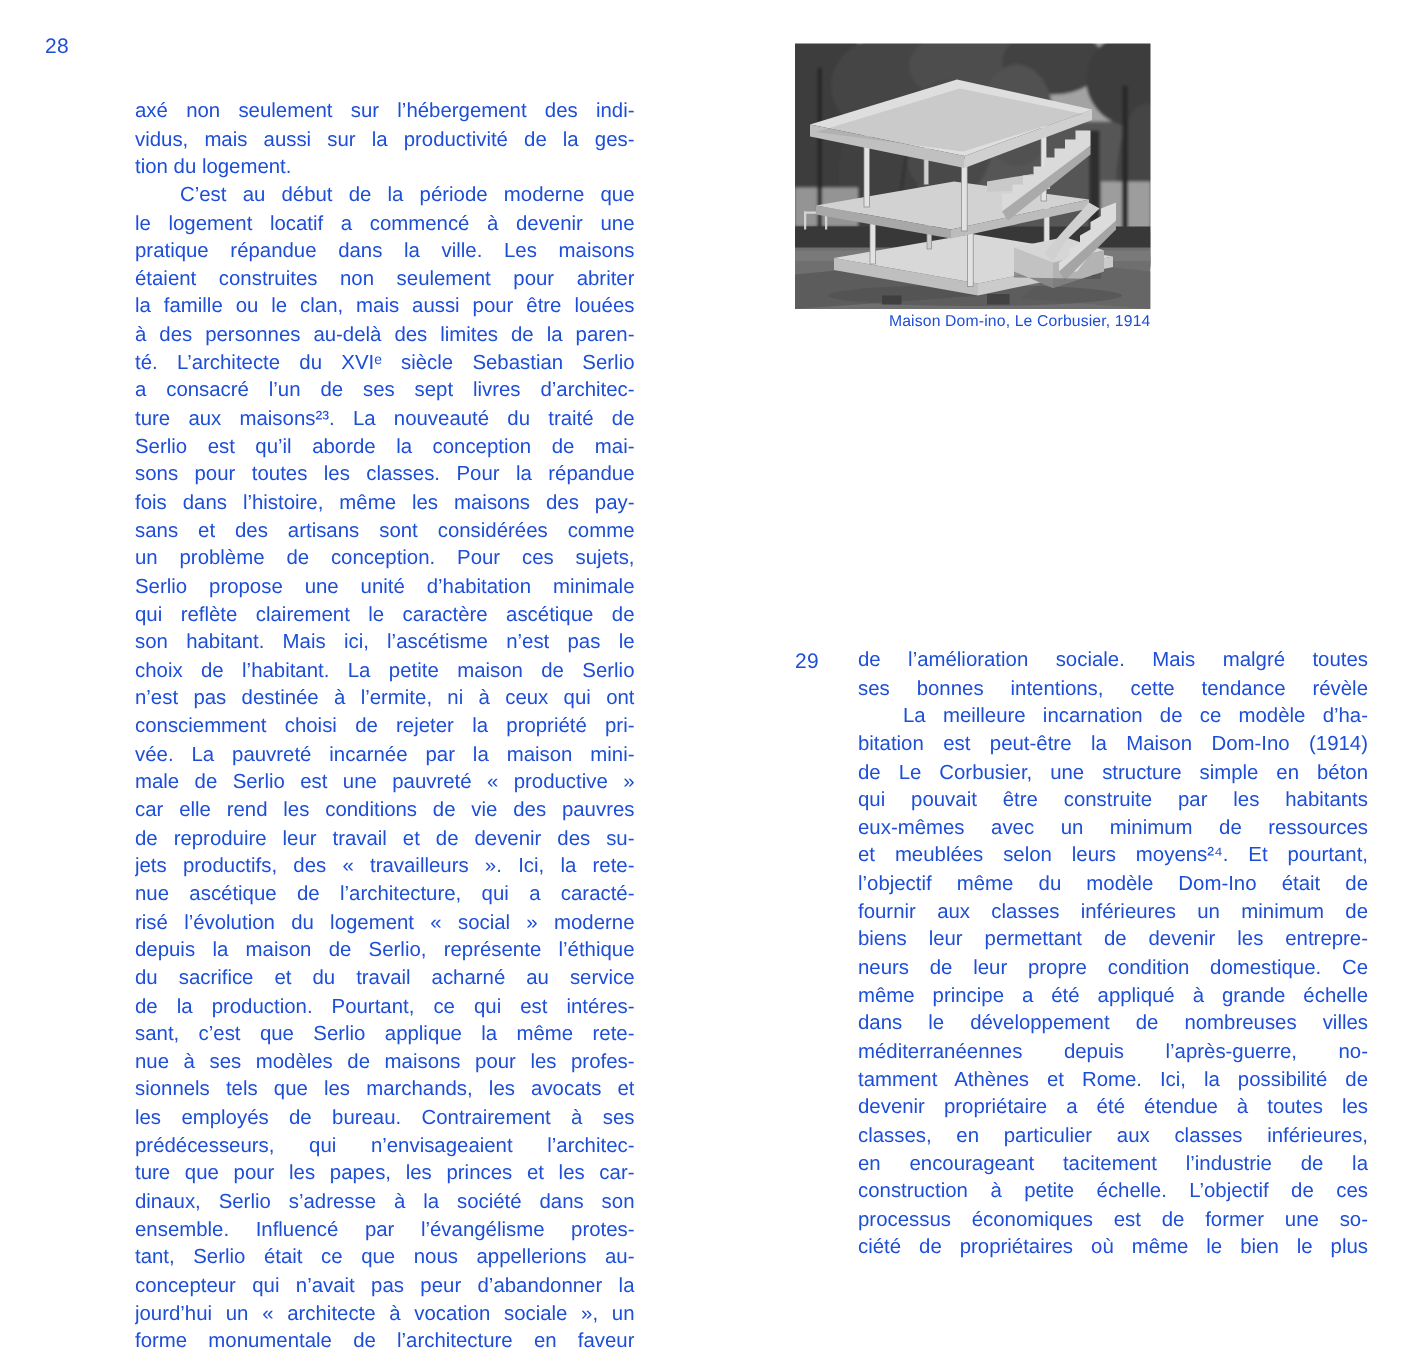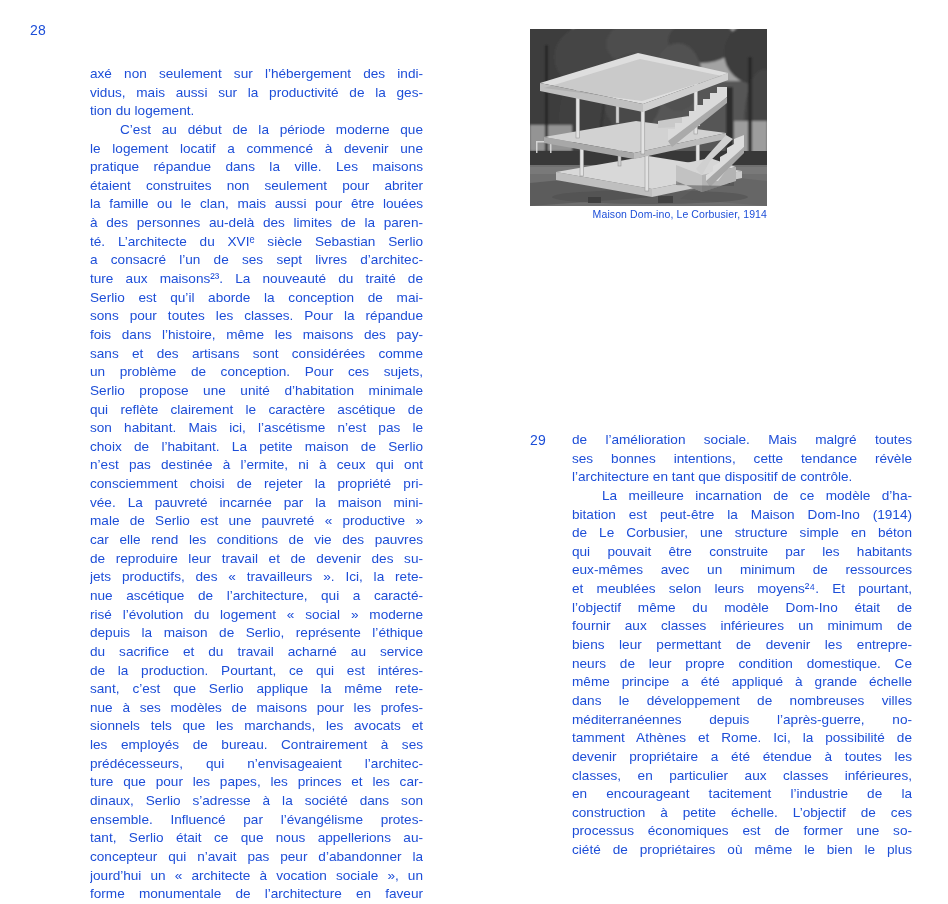--- a/index.html
+++ b/index.html
@@ -173,21 +173,20 @@
       </g>
     </svg>
     <div class="caption">Maison Dom-ino, Le Corbusier, 1914</div>
   </div>
 
   <div class="pagenum" id="pn-right">29</div>
 
   <div class="textcol" id="col-right">
       <div class="tline">de l’amélioration sociale. Mais malgré toutes</div>
       <div class="tline">ses bonnes intentions, cette tendance révèle</div>
-      <div class="tline end">l’architecture en tant que dispositif de contrôle.</div>
       <div class="tline indent">La meilleure incarnation de ce modèle d’ha-</div>
       <div class="tline">bitation est peut-être la Maison Dom-Ino (1914)</div>
       <div class="tline">de Le Corbusier, une structure simple en béton</div>
       <div class="tline">qui pouvait être construite par les habitants</div>
       <div class="tline">eux-mêmes avec un minimum de ressources</div>
       <div class="tline">et meublées selon leurs moyens²⁴. Et pourtant,</div>
       <div class="tline">l’objectif même du modèle Dom-Ino était de</div>
       <div class="tline">fournir aux classes inférieures un minimum de</div>
       <div class="tline">biens leur permettant de devenir les entrepre-</div>
       <div class="tline">neurs de leur propre condition domestique. Ce</div>

